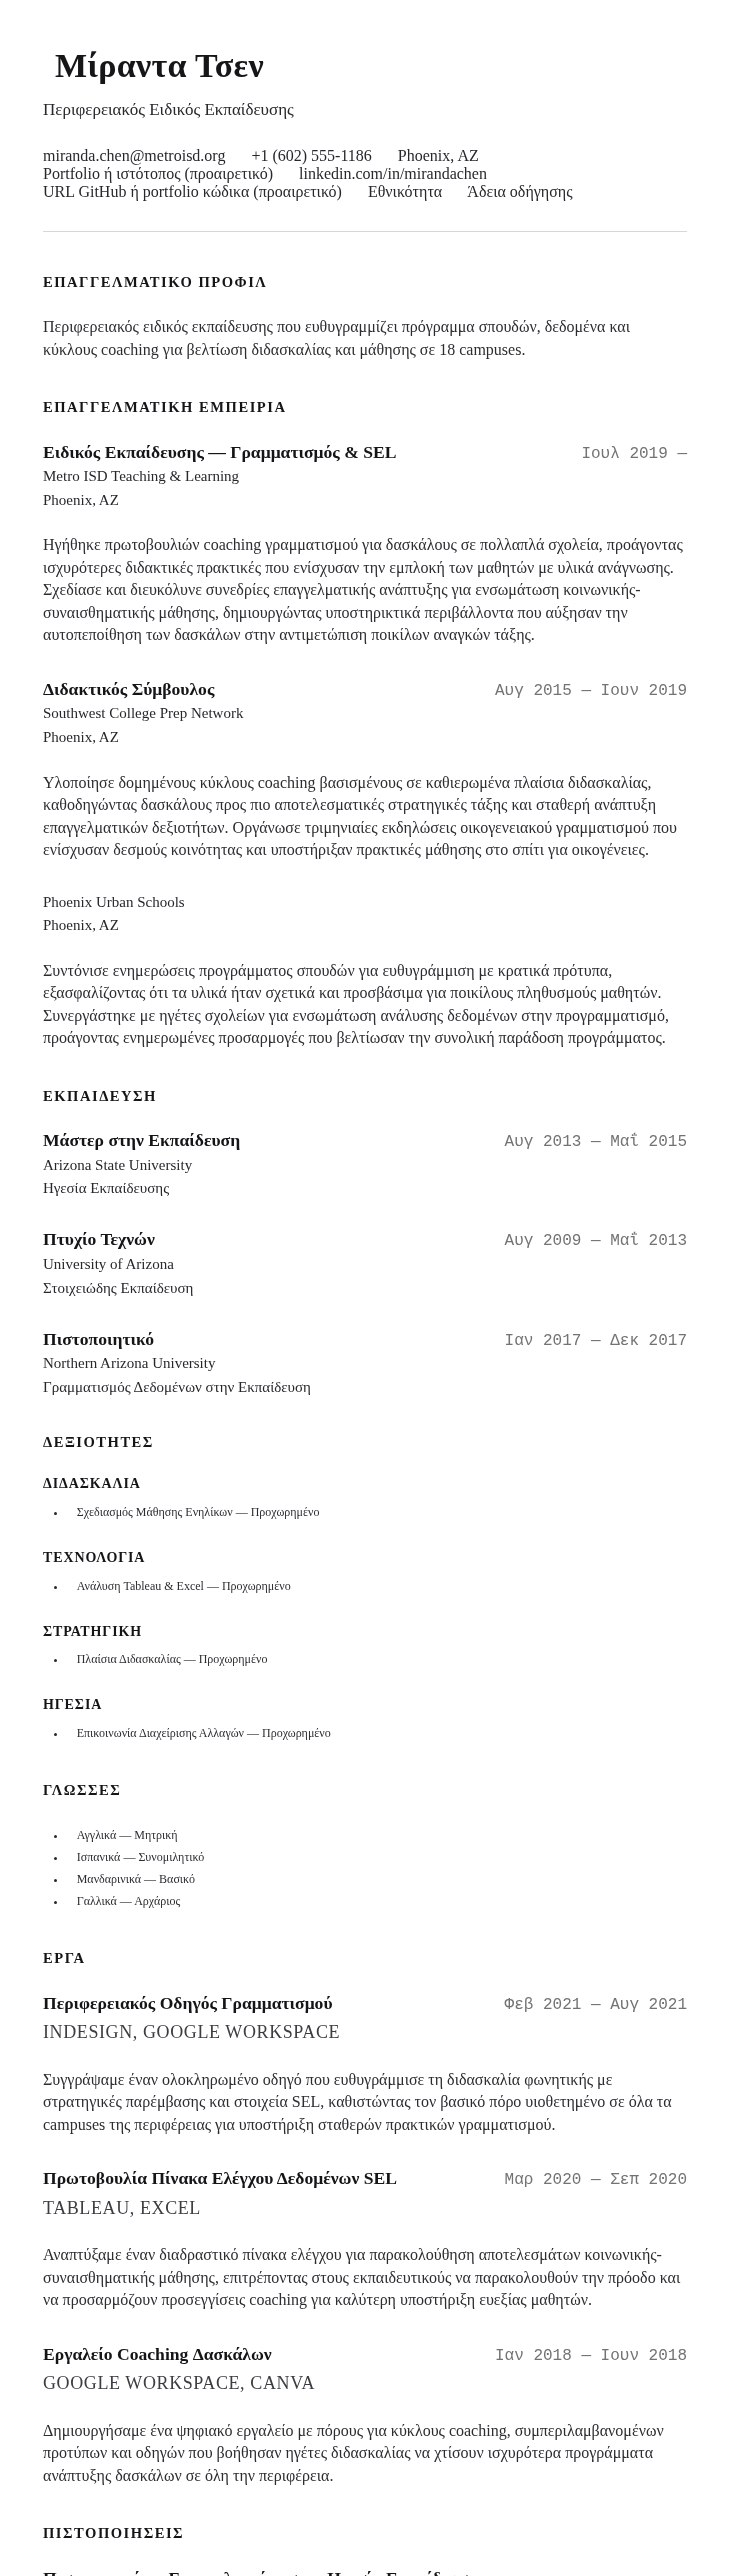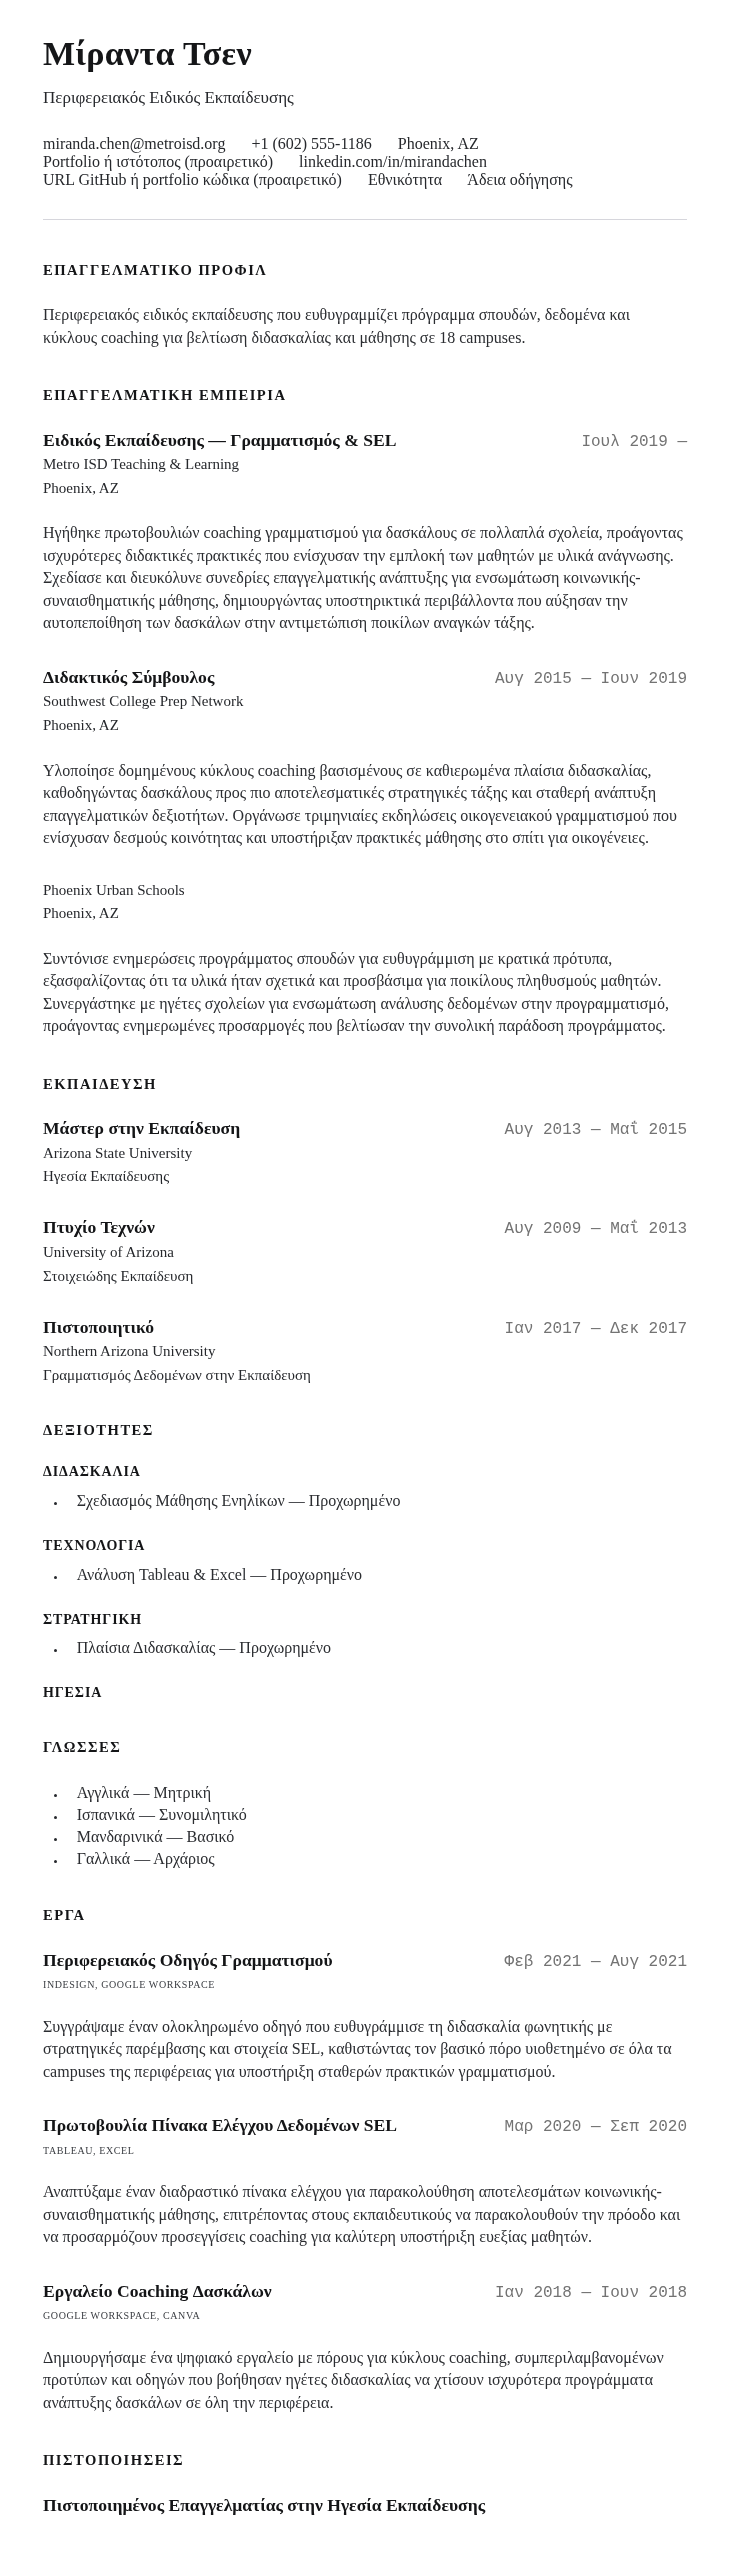--- a/index.html
+++ b/index.html
@@ -7,21 +7,21 @@
     width: 730px;
     min-height: 2576px;
     font-family: "Liberation Serif", "DejaVu Serif", serif;
     color: #2b2d31;
     -webkit-font-smoothing: antialiased;
   }
   .page { padding: 34px 43px 29px 43px; box-sizing: border-box; }
 
   
   .name {
-    margin: 0;
+    margin: 12px;
     font-size: 34px;
     line-height: 1.15;
     font-weight: 700;
     color: #151618;
     letter-spacing: 0.3px;
   }
   .subtitle {
     margin-top: 14.6px;
     font-size: 17px;
     color: #26282c;
@@ -74,21 +74,21 @@
     color: #737373;
     white-space: nowrap;
     margin-left: 14.6px;
     font-family: Liberation Mono, monospace;
   }
   .entry-sub { margin-top: 5.5px;  font-size: 15px; color: #26282c; }
   .entry-sub2 { margin-top: 6.7px; font-size: 15px; color: #26282c; }
   .entry-desc { margin-top: 25.5px; }
   .entry-tools {
     margin-top: 8.5px;
-    font-size: 10px;
+    font-size: 18px;
     letter-spacing: 0.6px;
     color: #3a3d42;
     text-transform: uppercase;
   }
 
   
   .skill-group { margin-top: 27px; }
   .skill-group.first { margin-top: 0; }
   .skill-group-title {
     font-size: 14px;
@@ -96,21 +96,21 @@
     letter-spacing: 0.9px;
     color: #141517;
     margin: 0;
   }
   ul.plain-list {
     margin: 9.7px 0 0 0;
     padding: 0 0 0 24px;
     list-style: disc;
   }
   ul.plain-list li {
-    font-size: 16px;
+    font-size: 12px;
     line-height: 21px;
     margin-bottom: 1.2px;
     padding-left: 9.7px;
     color: #2b2d31;
   }
   ul.plain-list li::marker { font-size: 11px; color: #26282c; }
 </style>
 </head>
 <body>
 
@@ -222,20 +222,23 @@
 
     <div class="skill-group">
       <h3 class="skill-group-title">ΣΤΡΑΤΗΓΙΚΗ</h3>
       <ul class="plain-list">
         <li>Πλαίσια Διδασκαλίας — Προχωρημένο</li>
       </ul>
     </div>
 
     <div class="skill-group">
       <h3 class="skill-group-title">ΗΓΕΣΙΑ</h3>
+      <ul class="plain-list">
+        <li>Επικοινωνία Διαχείρισης Αλλαγών — Προχωρημένο</li>
+      </ul>
     </div>
   </section>
 
   <section class="section">
     <h2 class="section-title">ΓΛΩΣΣΕΣ</h2>
     <ul class="plain-list">
       <li>Αγγλικά — Μητρική</li>
       <li>Ισπανικά — Συνομιλητικό</li>
       <li>Μανδαρινικά — Βασικό</li>
       <li>Γαλλικά — Αρχάριος</li>

